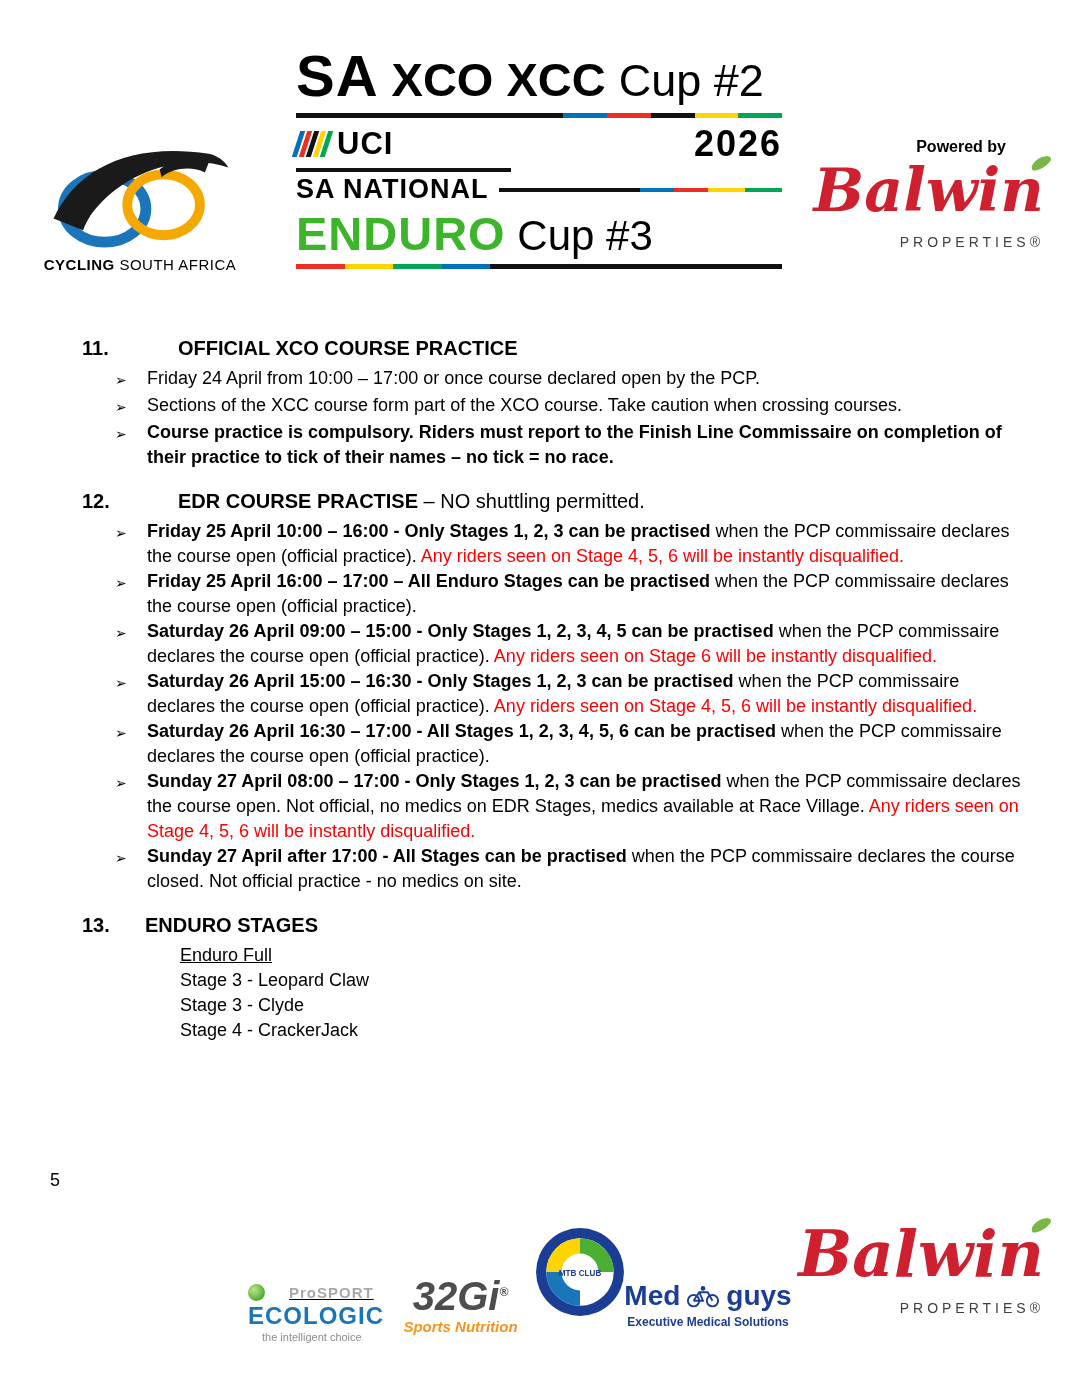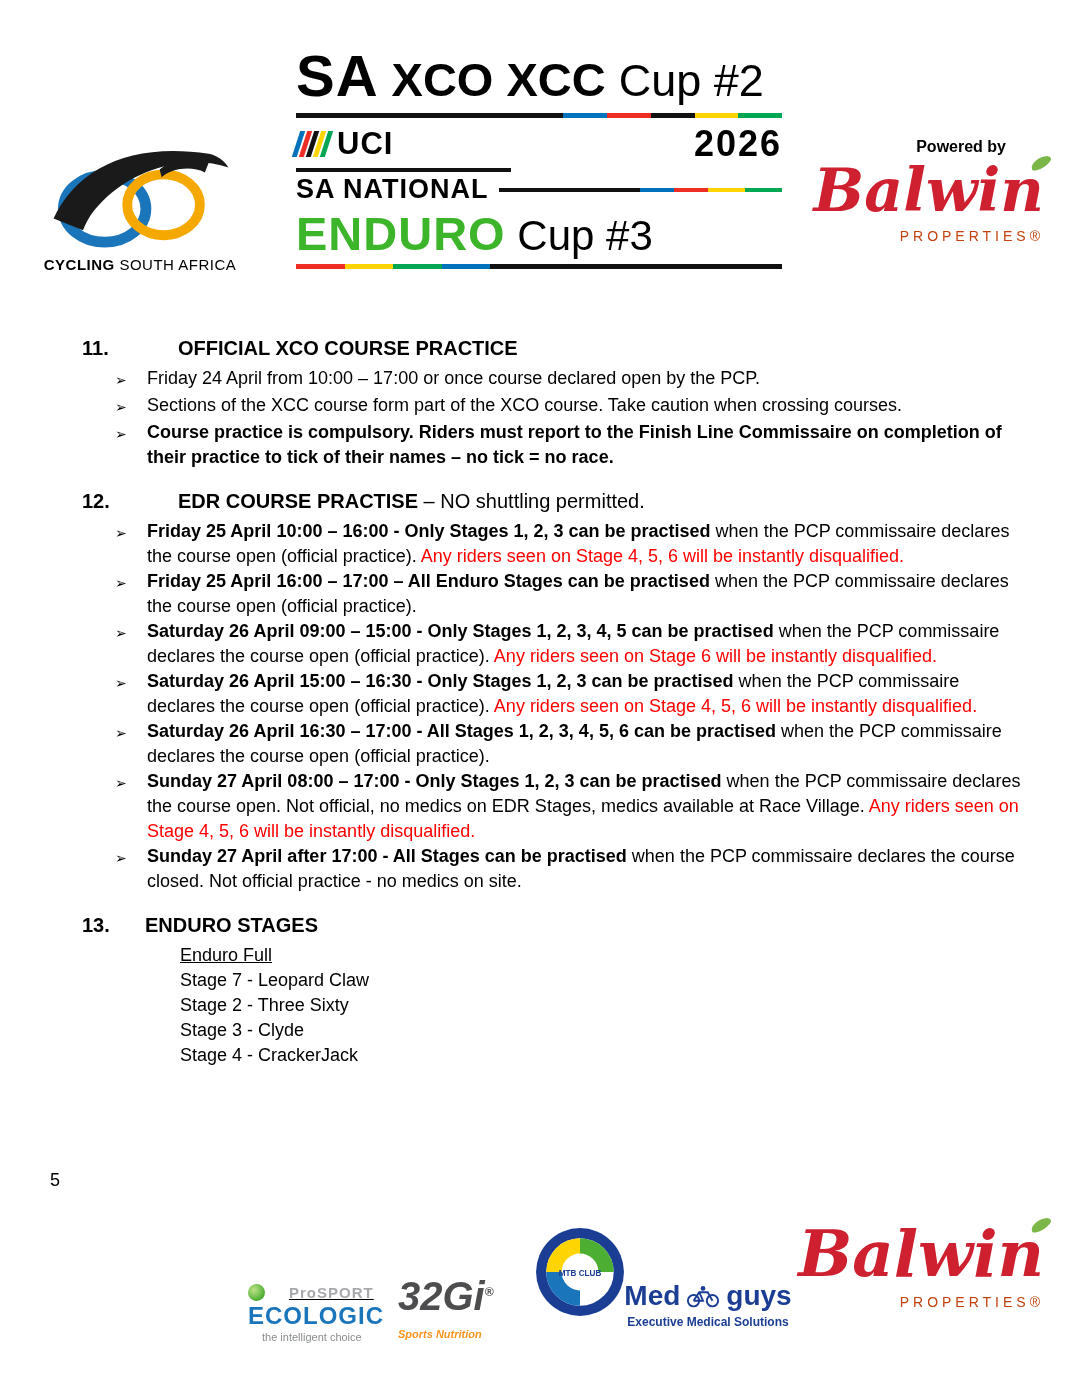--- a/index.html
+++ b/index.html
@@ -38,21 +38,21 @@
 
   .powered-by { position: absolute; top: 138px; right: 74px; font-size: 16px; font-weight: 800; }
   .balwin { text-align: right; }
   .balwin .script { font-family: "DejaVu Serif", serif; font-style: italic; font-weight: bold;
                     color: var(--balwin_red); line-height: 1; position: relative; display: inline-block; }
   .balwin-header .script { font-size: 60px; }
   .balwin-footer .script { font-size: 64px; }
   .balwin .leaf { position: absolute; width: 22px; height: 10px; background: var(--leaf_green);
                   border-radius: 50% 50% 50% 50% / 60% 60% 40% 40%; transform: rotate(-32deg);
                   right: -8px; top: -2px; }
-  .balwin .props { font-size: 14px; letter-spacing: 4px; color: #c2410c; margin-top: 8px; font-weight: 500; }
+  .balwin .props { font-size: 14px; letter-spacing: 4px; color: #404040; margin-top: 14px; font-weight: 500; }
   .balwin-header { position: absolute; top: 160px; right: 36px; width: 252px; }
   .balwin-footer { position: absolute; top: 22px;  right: 36px; width: 252px; }
 
   
   .content { position: absolute; left: 82px; top: 336px; width: 950px; font-size: 18px; line-height: 25px; }
   .sec { margin-bottom: 19px; }
   .sec-head { font-size: 20px; font-weight: 700; margin-bottom: 5px; }
   .sec-num { display: inline-block; width: 96px; }
   .sec-head.tight .sec-num { width: 63px; }
   .sec-suffix { font-weight: 400; }
@@ -74,24 +74,24 @@
   .gauteng .label { font-size: 27px; font-weight: 800; margin-top: -2px; white-space: nowrap; }
 
   .ecologic { position: absolute; left: 248px; top: 84px; width: 140px; }
   .eco-row1 { display: flex; align-items: center; gap: 24px; text-decoration: underline; }
   .eco-dot { width: 17px; height: 17px; border-radius: 50%;
              background: radial-gradient(circle at 35% 35%, #bfe48a, var(--eco_green) 70%); }
   .eco-prosport { color: #a7a9ac; font-size: 15px; font-weight: 700; letter-spacing: 1px; }
   .eco-name { color: var(--eco_blue); font-weight: 800; font-size: 24px; letter-spacing: 1px; margin-top: 1px; }
   .eco-tag { color: #8a8d8f; font-size: 11px; margin-top: 1px; margin-left: 14px; }
 
-  .gi { position: absolute; left: 398px; top: 76px; width: 125px; text-align: left; }
+  .gi { position: absolute; left: 398px; top: 76px; width: 125px; text-align: center; }
   .gi-name { font-size: 40px; font-weight: 800; font-style: italic; color: var(--gi_gray); line-height: 1; }
   .gi-name sup { font-size: 12px; }
-  .gi-sub { font-size: 11px; font-weight: 700; font-style: italic; color: var(--gi_orange); margin-top: 12px; }
+  .gi-sub { font-size: 15px; font-weight: 700; font-style: italic; color: var(--gi_orange); margin-top: 2px; }
 
   .mtbclub { position: absolute; left: 534px; top: 26px; width: 92px; text-align: center; }
 
   .mediguys { position: absolute; left: 622px; top: 80px; width: 172px; text-align: center; }
   .mg-row { font-size: 28px; font-weight: 800; color: var(--medi_blue);
             display: flex; align-items: center; justify-content: center; gap: 6px; }
   .mg-sub { font-size: 12px; font-weight: 700; color: var(--medi_blue); margin-top: 3px; white-space: nowrap; }
 </style>
 </head>
 <body>
@@ -230,22 +230,21 @@
         </div>
     </section>
 
     <section class="sec">
       <div class="sec-head tight">
         <span class="sec-num">13.</span><span class="sec-title">ENDURO STAGES</span>
       </div>
       <div class="stages">
         <div class="stage-sub">Enduro Full</div>
         <div>
-            <div class="stage-line">Stage 7 - Leopard Claw</div>
-            <div class="stage-line">Stage 2 - Three Sixty</div>
+            <div class="stage-line">Stage 3 - Leopard Claw</div>
             <div class="stage-line">Stage 3 - Clyde</div>
             <div class="stage-line">Stage 4 - CrackerJack</div>
           </div>
       </div>
     </section>
 
   </main>
 
   <div class="page-num">5</div>
 

